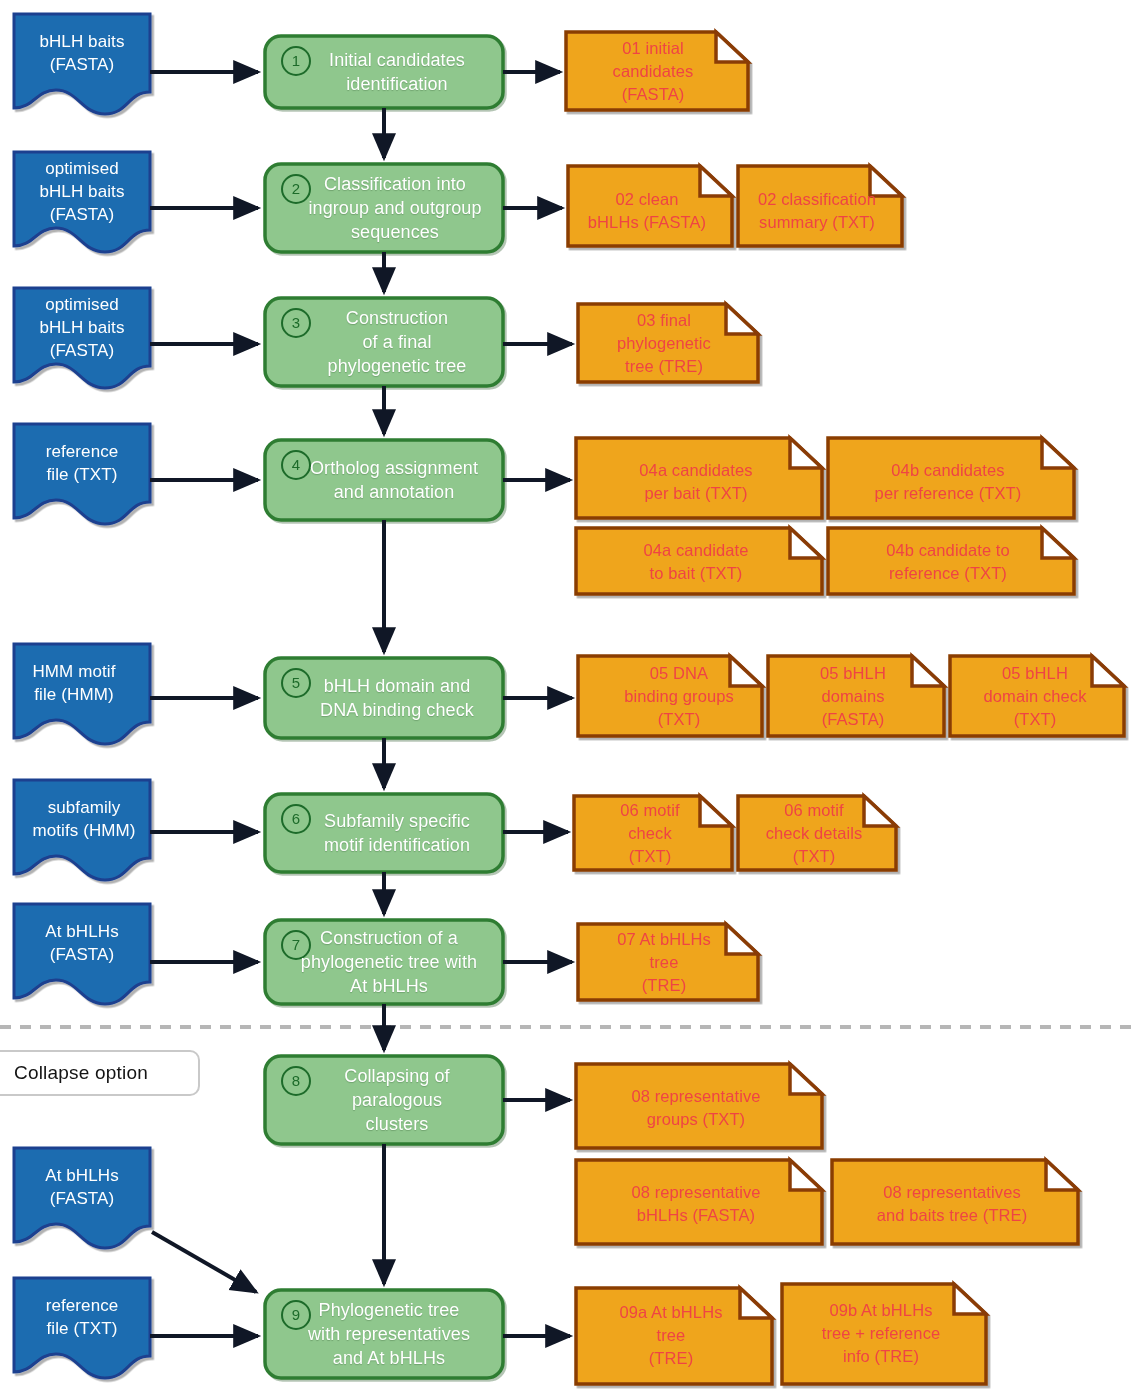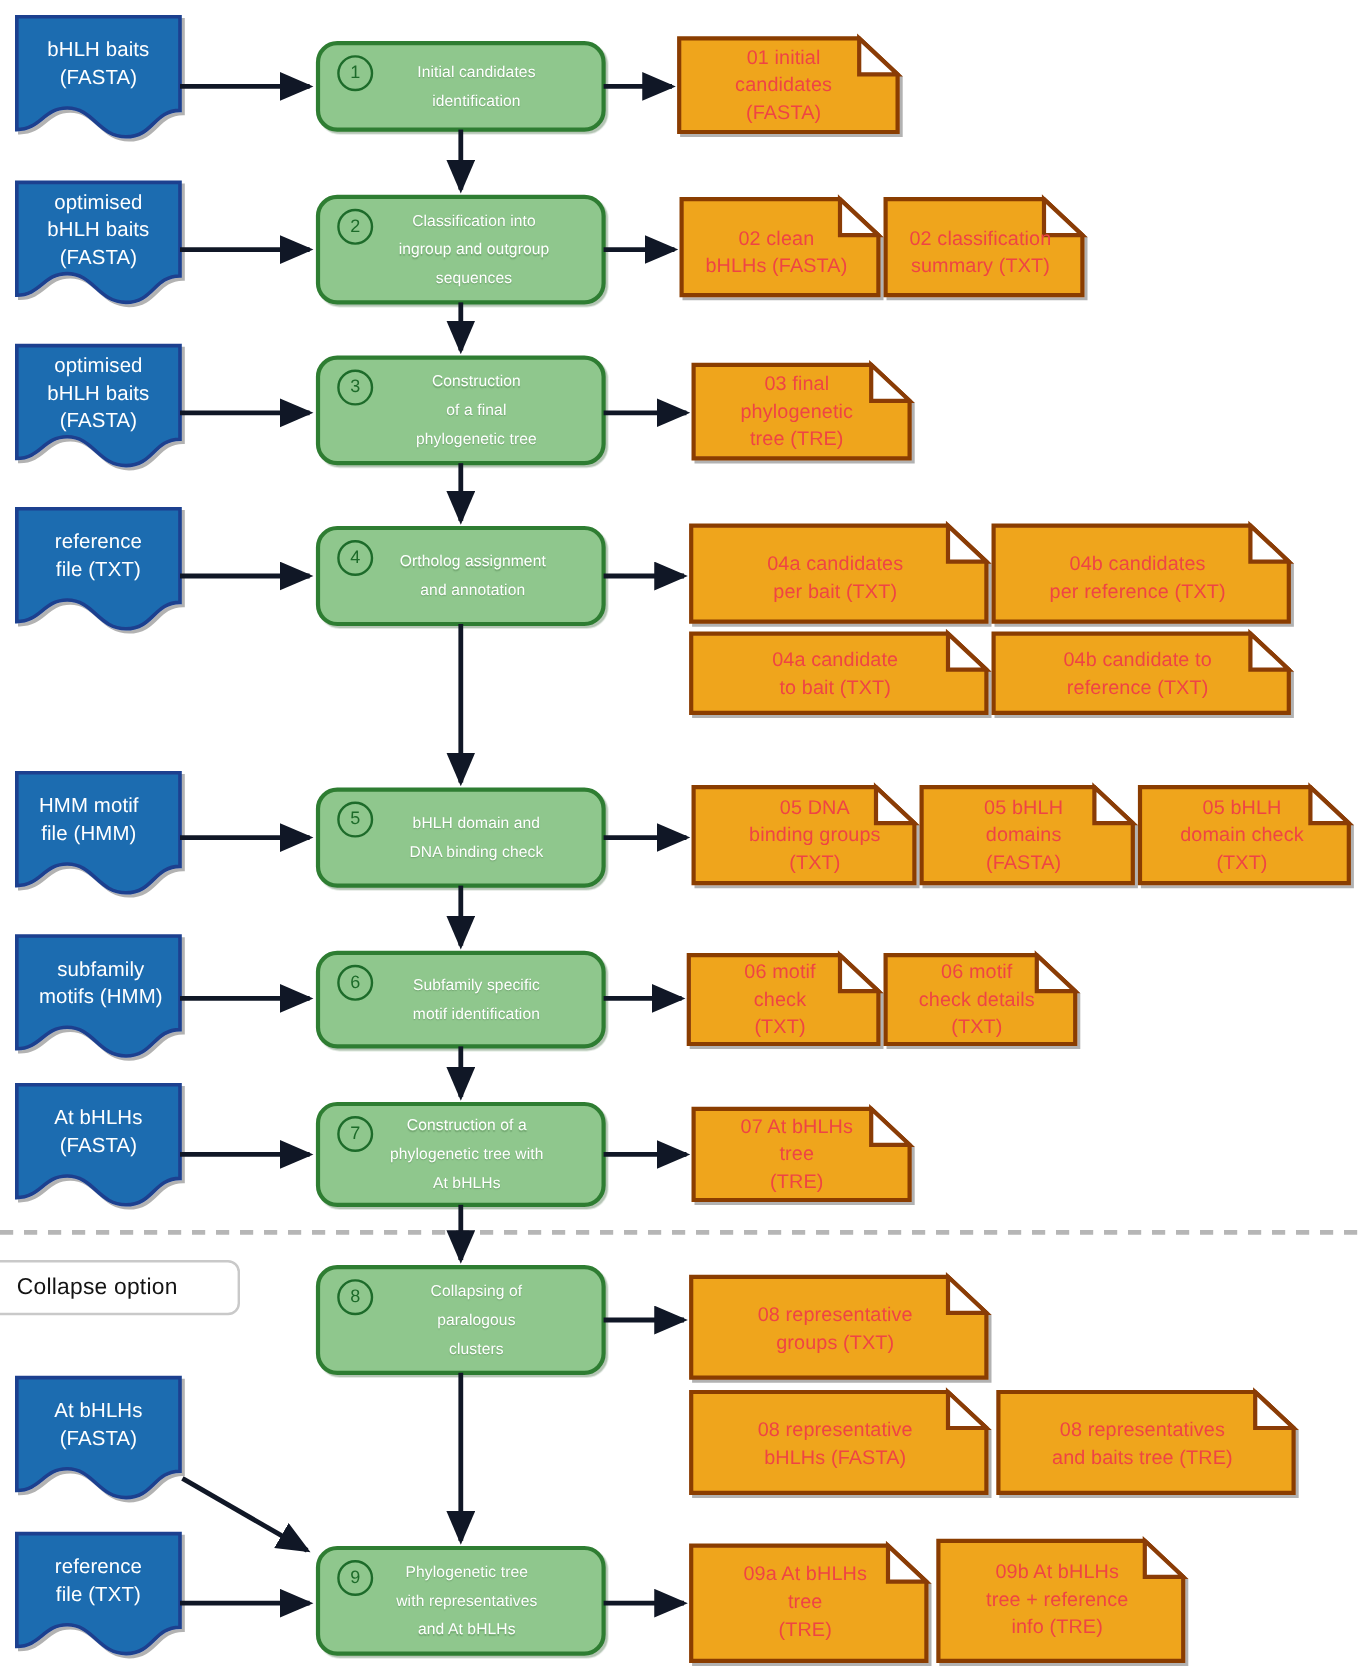--- a/index.html
+++ b/index.html
@@ -16,21 +16,21 @@
 
   
   .inp-txt{
     position:absolute;color:#ffffff;font-size:17px;line-height:23px;
     text-align:center;font-weight:400;letter-spacing:.1px;
     display:flex;align-items:center;justify-content:center;
     white-space:pre-line;pointer-events:none;
   }
   
   .proc-txt{
-    position:absolute;color:#ffffff;font-size:13px;line-height:24px;
+    position:absolute;color:#ffffff;font-size:18px;line-height:24px;
     text-align:center;font-weight:400;letter-spacing:.1px;
     display:flex;align-items:center;justify-content:center;
     white-space:pre-line;pointer-events:none;
     text-shadow:0 1px 1px rgba(40,80,40,.30);
   }
   .proc-num{
     position:absolute;width:26px;height:26px;border-radius:50%;
     border:2px solid #1d6b2a;color:#1d6b2a;background:transparent;
     font-size:15px;line-height:22px;text-align:center;font-weight:400;
     display:flex;align-items:center;justify-content:center;

